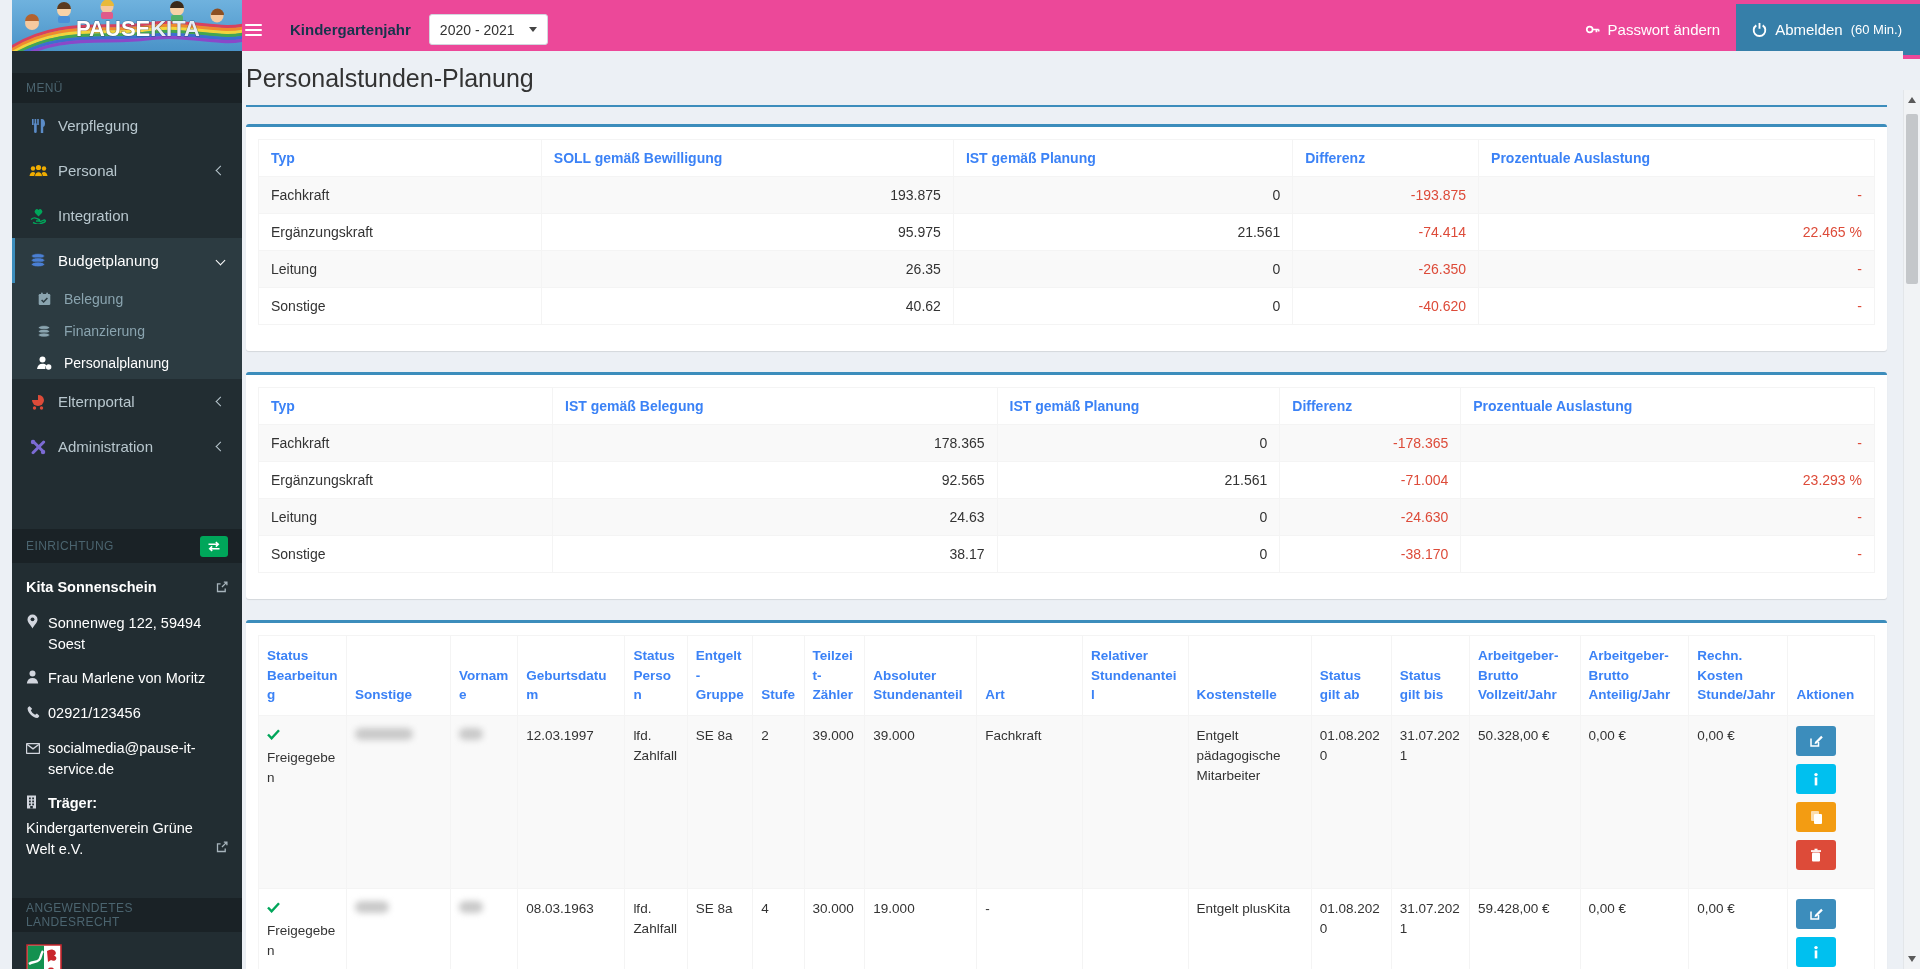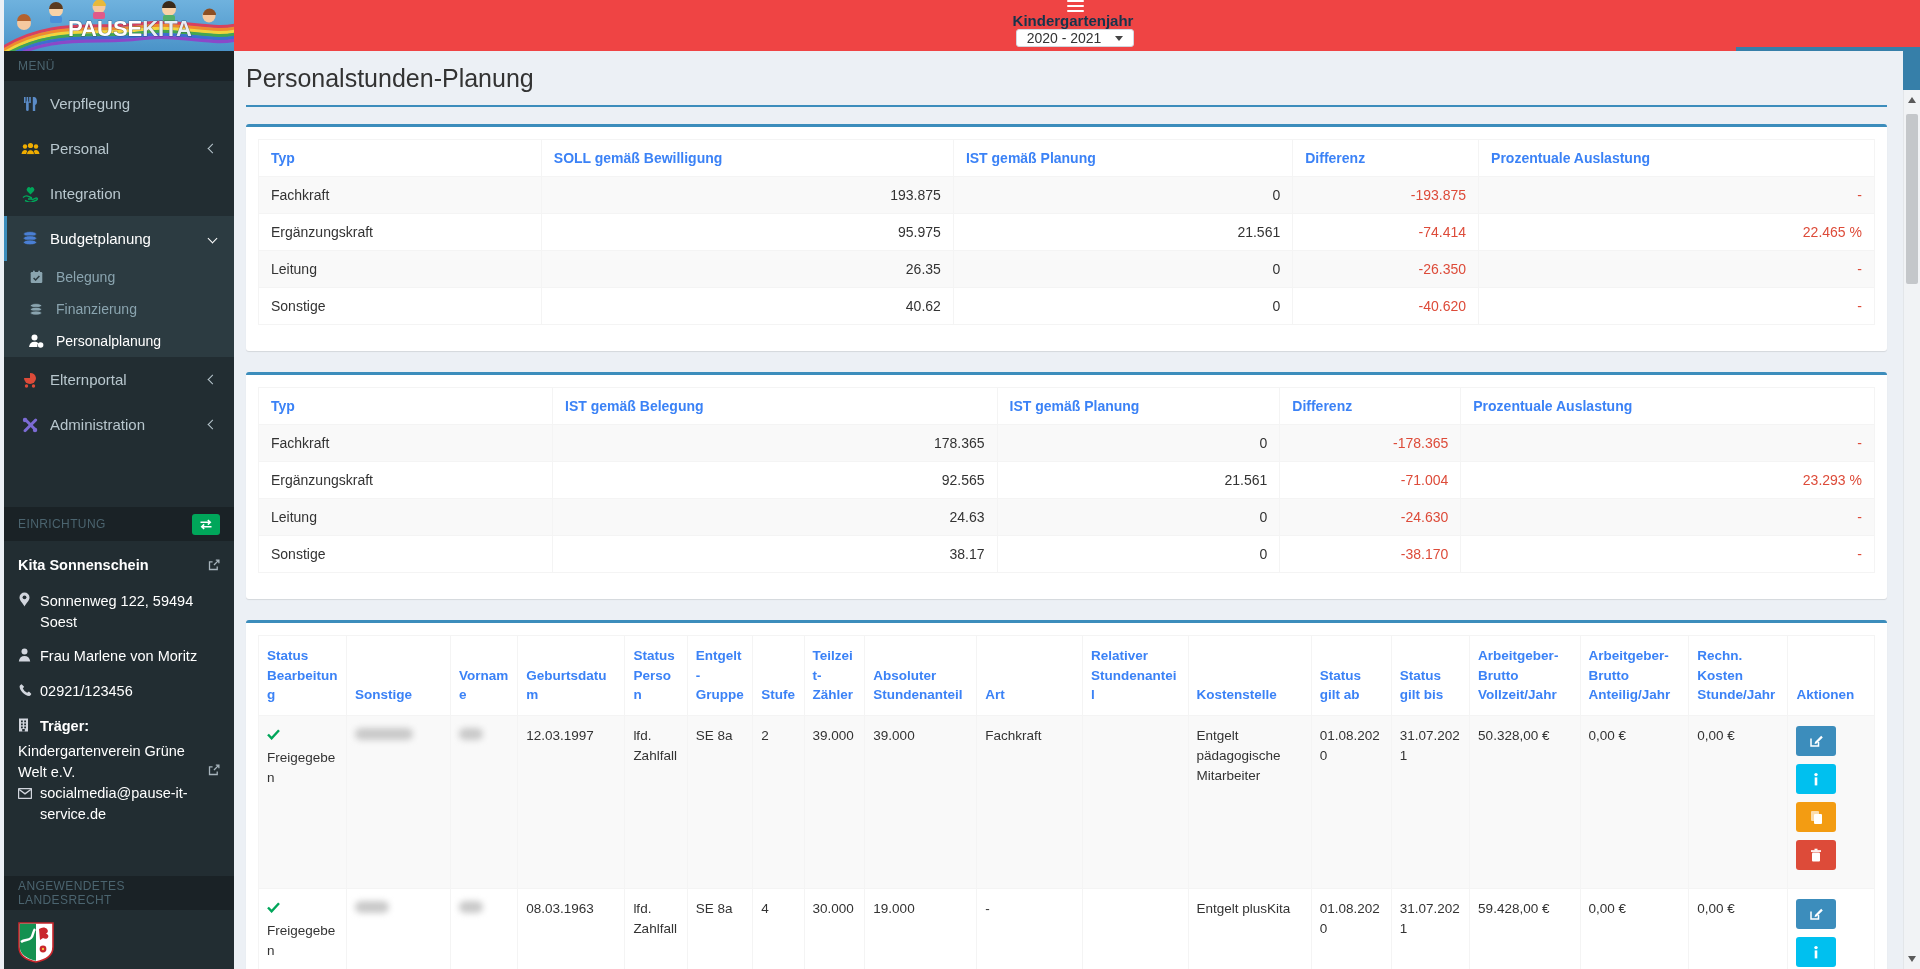--- a/index.html
+++ b/index.html
@@ -1,22 +1,22 @@
 <!DOCTYPE html>
 <html lang="de"><head>
 <meta charset="utf-8">
 <style>
   * { margin:0; padding:0; box-sizing:border-box; }
   html,body { width:1920px; height:969px; overflow:hidden; }
   body { font-family:"Liberation Sans","DejaVu Sans",sans-serif; background:#ecf0f5; position:relative; font-size:14px; color:#333; }
 
   
-  .sidebar { position:absolute; left:4px; top:0; width:230px; height:969px; background:#222d32; z-index:5; }
+  .sidebar { position:absolute; left:12px; top:0; width:230px; height:969px; background:#222d32; z-index:5; }
   .logo { width:230px; height:51px; display:block; }
-  .side-header { background:#1a2226; color:#4b646f; font-size:12px; letter-spacing:.4px; padding:0 14px; height:30px; display:flex; align-items:center; }
+  .side-header { background:#1a2226; color:#4b646f; font-size:12px; letter-spacing:.4px; padding:0 14px; height:30px; display:flex; align-items:center;margin-top:22px; }
   ul.menu { list-style:none; }
   .mi { display:flex; align-items:center; height:45px; padding:0 10px 0 14px; color:#b8c7ce; font-size:15px; cursor:pointer; }
   .mi .ic, .smi .ic { width:24px; display:flex; justify-content:center; margin-right:8px; flex:none; }
   .mi.active { background:#2c3b41; color:#fff; border-left:3px solid #3c8dbc; padding-left:11px; }
   ul.sub { list-style:none; background:#2c3b41; }
   .smi { display:flex; align-items:center; height:32px; padding:0 10px 0 20px; color:#8aa4af; font-size:14px; cursor:pointer; }
   .smi.active { color:#fff; }
   .chev { width:7px; height:7px; border:solid currentColor; margin-left:auto; margin-right:8px; flex:none; }
   .chev-left { border-width:1.5px 0 0 1.5px; transform:rotate(-45deg); }
   .chev-down { border-width:0 1.5px 1.5px 0; transform:rotate(45deg); }
@@ -26,21 +26,21 @@
   .fline { display:flex; align-items:flex-start; margin-bottom:13px; line-height:1.45; }
   .fline .fic { width:22px; flex:none; padding-top:1px; }
   .fname { font-weight:700; }
   .ext { margin-left:auto; flex:none; padding-top:2px; }
   .traeger-block { margin-bottom:0; flex-wrap:wrap; }
   .traeger-block b { font-weight:700; }
   .law-header { margin-top:32px; height:34px;justify-content:center; }
   .state-row { display:flex; align-items:center; padding:12px 14px; color:#fff; font-size:14.5px; gap:16px; }
 
   
-  .topbar { position:absolute; left:230px; top:0; right:0; height:59px; background:#ef4444; display:flex; align-items:center;flex-direction:column; }
+  .topbar { position:absolute; left:230px; top:0; right:0; height:59px; background:#ec4899; display:flex; align-items:center; }
   .burger { width:46px; height:51px; display:flex; flex-direction:column; align-items:center; justify-content:center; gap:3px; cursor:pointer; background:none; border:none; }
   .burger span { display:block; width:17px; height:2px; background:#fff; border-radius:1px; }
   .yr-label { color:#16344c; font-weight:700; font-size:15px; margin:0 18px 0 14px; }
   .yr-select { background:#fff; border:1px solid #d2d6de; border-radius:3px; height:31px; min-width:118px; display:flex; align-items:center; justify-content:space-between; padding:0 10px; font-size:14px; color:#333; cursor:pointer; gap:14px; }
   .caret { width:0; height:0; border-left:4.5px solid transparent; border-right:4.5px solid transparent; border-top:5.5px solid #444; }
   .tb-right { margin-left:auto; display:flex; align-items:center; height:51px; }
   .tb-link { display:flex; align-items:center; gap:8px; color:#fff; font-size:15px; padding:0 16px; height:51px; cursor:pointer; background:none; border:none; }
   .tb-link.dark { background:#367fa9; padding:0 18px 0 16px; }
   .tb-suffix { font-size:13px; }
 
@@ -284,20 +284,29 @@
       <span>Frau Marlene von Moritz</span>
     </div>
     <div class="fline">
       <span class="fic">
         <svg width="14" height="14" viewBox="0 0 16 16">
             <path d="M4.4 1.6 7 4.2 5.5 6.3a10 10 0 0 0 4.9 4.9l2.1-1.5 2.6 2.6c.4.4-1.1 2.6-2.4 2.6C8 14.9 1.8 8.7 1.8 4c0-1.3 2.2-2.8 2.6-2.4z" fill="#d2d6de"></path>
           </svg>
       </span>
       <span>02921/123456</span>
     </div>
+    <div class="fline">
+      <span class="fic">
+        <svg width="14" height="11" viewBox="0 0 14 11">
+            <rect x=".5" y=".5" width="13" height="10" rx="1" fill="none" stroke="#d2d6de" stroke-width="1.4"></rect>
+            <path d="m1.2 1.5 5.8 4.4 5.8-4.4" fill="none" stroke="#d2d6de" stroke-width="1.4"></path>
+          </svg>
+      </span>
+      <span style="overflow-wrap:anywhere;">socialmedia@pause-it-service.de</span>
+    </div>
     <div class="fline traeger-block">
       <span class="fic">
         <svg width="11" height="14" viewBox="0 0 11 14">
             <rect x="1" y=".5" width="9" height="13" fill="#d2d6de"></rect>
             <g fill="#222d32">
               <rect x="3" y="2.5" width="1.8" height="1.8"></rect>
               <rect x="6.2" y="2.5" width="1.8" height="1.8"></rect>
               <rect x="3" y="5.5" width="1.8" height="1.8"></rect>
               <rect x="6.2" y="5.5" width="1.8" height="1.8"></rect>
               <rect x="3" y="8.5" width="1.8" height="1.8"></rect>
@@ -311,29 +320,20 @@
         <span style="max-width:180px;">Kindergartenverein Grüne Welt e.V.</span>
         <span class="ext">
           <svg width="13" height="13" viewBox="0 0 14 14">
               <g fill="none" stroke="#a7b4bc" stroke-width="1.4">
                 <path d="M6 3H2.7v8.3H11V8"></path>
                 <path d="m7.5 6.5 5-5M9.5 1.2h3.3v3.3"></path>
               </g>
             </svg>
         </span>
       </span>
-    </div>
-    <div class="fline">
-      <span class="fic">
-        <svg width="14" height="11" viewBox="0 0 14 11">
-            <rect x=".5" y=".5" width="13" height="10" rx="1" fill="none" stroke="#d2d6de" stroke-width="1.4"></rect>
-            <path d="m1.2 1.5 5.8 4.4 5.8-4.4" fill="none" stroke="#d2d6de" stroke-width="1.4"></path>
-          </svg>
-      </span>
-      <span style="overflow-wrap:anywhere;">socialmedia@pause-it-service.de</span>
     </div>
   </div>
 
   <div class="side-header law-header">
       <span>ANGEWENDETES LANDESRECHT</span>
     </div>
   <div class="state-row">
     <svg width="36" height="41" viewBox="0 0 36 41">
       <path d="M1 1h34v24c0 8-7 13-17 15C8 38 1 33 1 25z" fill="#fff" stroke="#c9262c" stroke-width="1.6"></path>
       <path d="M1.8 1.8H18v37C9.5 36.9 1.8 32.5 1.8 25z" fill="#149150"></path>

